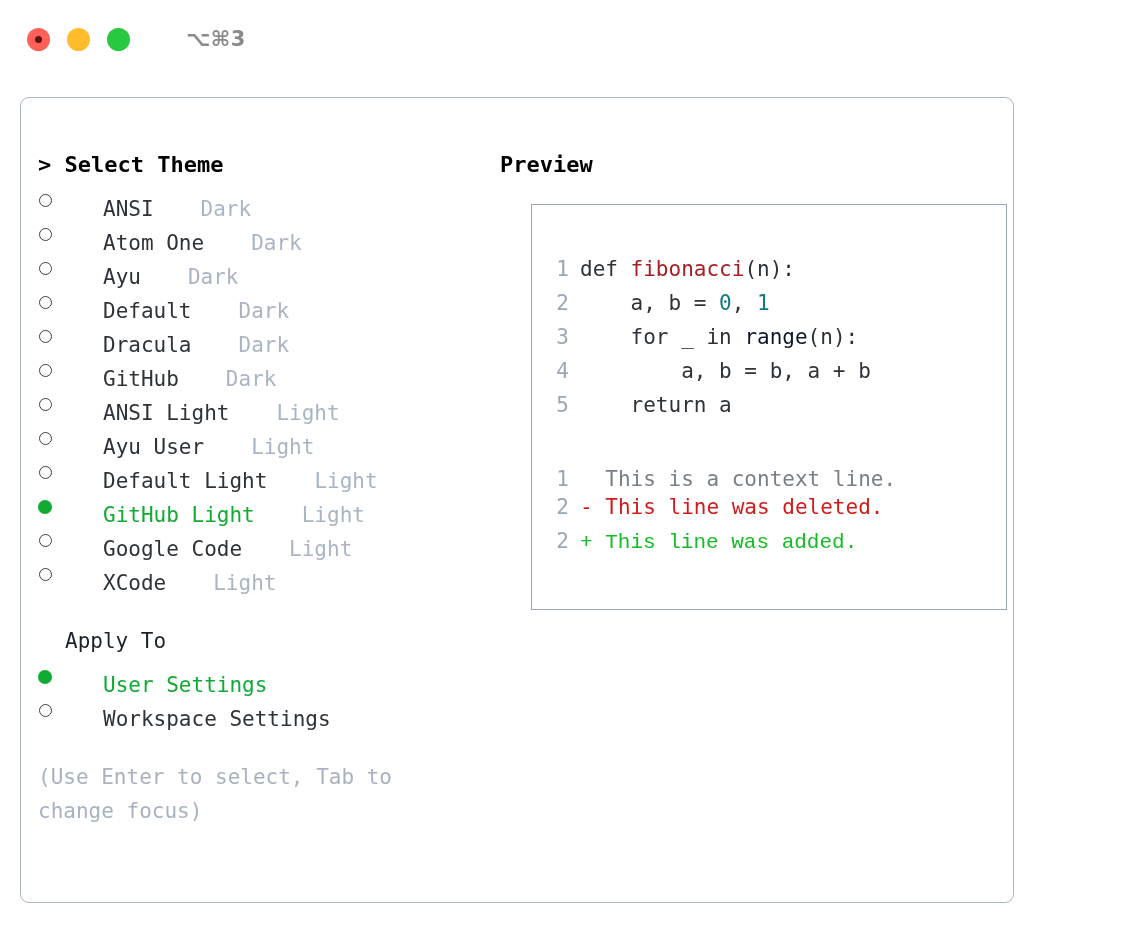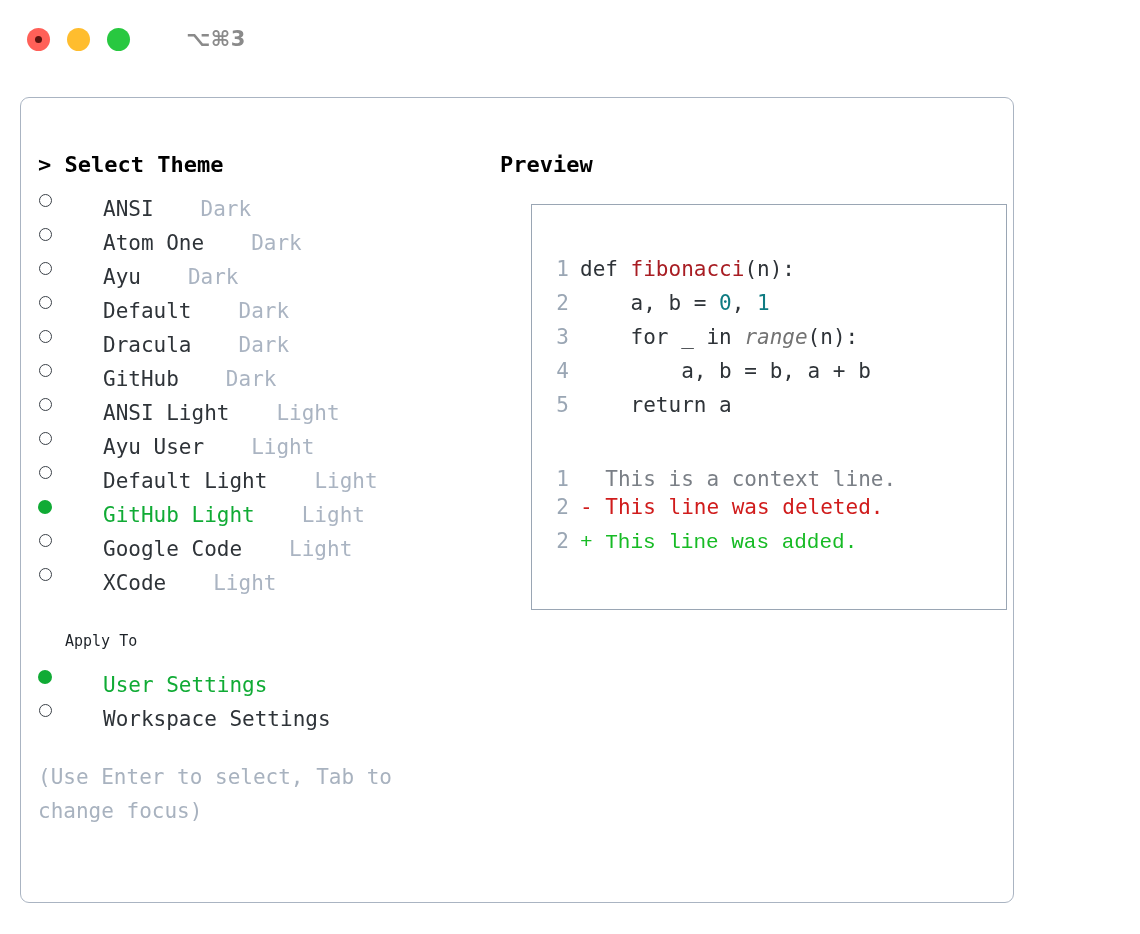--- a/index.html
+++ b/index.html
@@ -163,21 +163,21 @@
   }
   .opt-row.selected .opt-label {
     color: #10ab35;
   }
   .opt-tag {
     color: #aab4c2;
     margin-left: 9px;
   }
 
   .section-label {
-    font-size: 15px;
+    font-size: 21px;
     color: #1d2228;
     line-height: 34px;
     padding-left: 27px;
     white-space: pre;
   }
   .spacer-sm { height: 34px; }
 
   .hint {
     font-size: 21px;
     color: #a8b2bf;
@@ -214,21 +214,21 @@
     display: inline-block;
     width: 24px;
     flex: 0 0 24px;
     text-align: right;
     color: #9aa6b4;
     margin-right: 11px;
   }
   .code-text { color: #2e3338; white-space: pre; margin-top: 28px; }
   .tok-fn   { color: #a81d23; }
   .tok-num  { color: #0f7b82; }
-  .tok-call { color: #737373; font-style: italic; }
+  .tok-call { color: #0f172a; }
   .blank-line { height: 34px; }
 
   .diff-ctx { color: #7a7f86; margin-top: 6px; }
   .diff-del { color: #d01c1c; }
   .diff-add { color: #17bb25; font-family: Liberation Mono, monospace; }
 </style>
 </head>
 <body>
 
 <div class="window">

